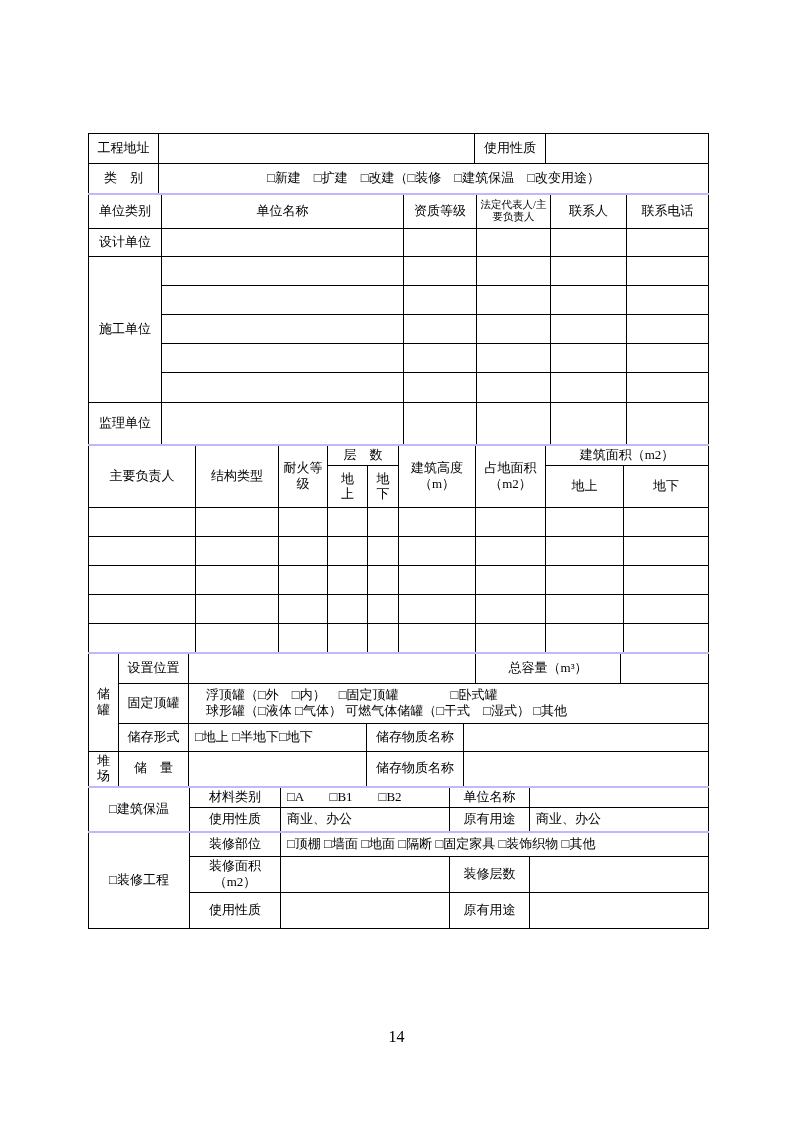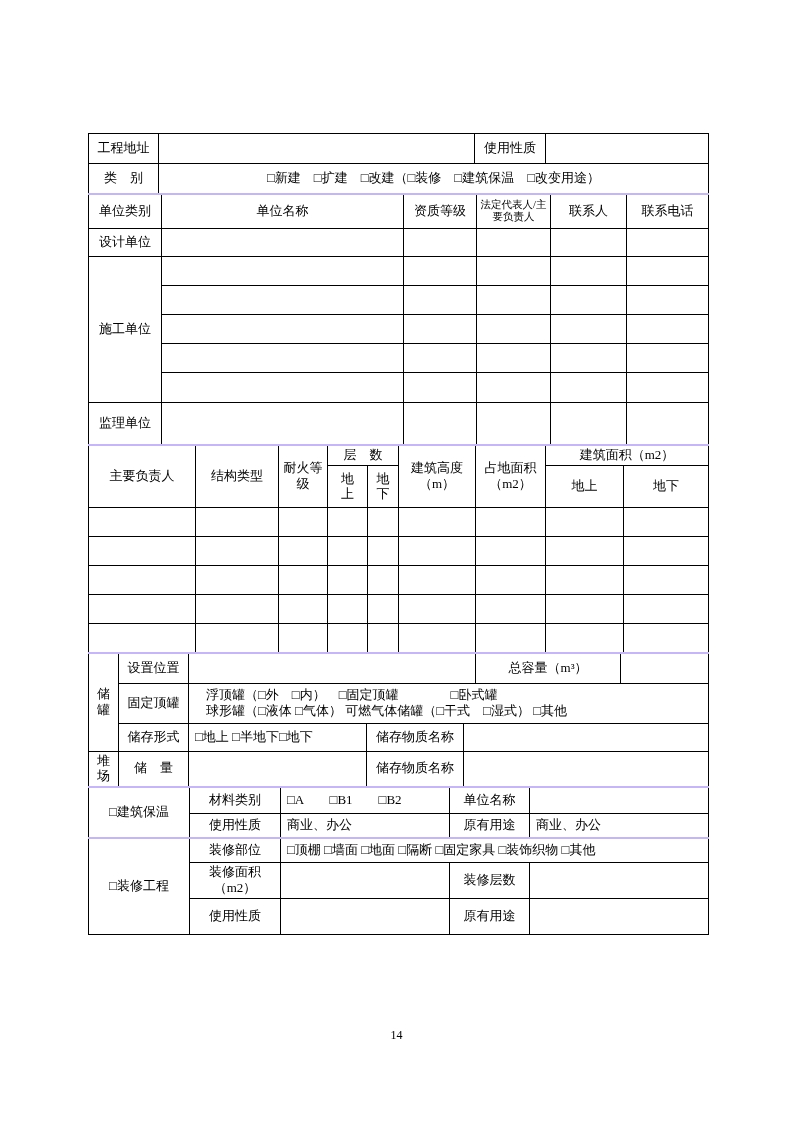--- a/index.html
+++ b/index.html
@@ -16,21 +16,21 @@
     line-height:1.25;
   }
   tr.thick > td{border-top:2px solid #c4b5fd;}
   .left{text-align:left;padding-left:6px;}
   .small{font-size:10.5px;line-height:1.15;padding:1px 1px;}
   .vtext{display:inline-block;width:1em;word-break:break-all;line-height:1.2;}
   .docnum{padding:0 12px;}
   .optline{white-space:nowrap;margin-left:11px;}
   .pageno{
     position:absolute;left:0;right:0;top:1028px;text-align:center;
-    font-size:12px;font-family:"Liberation Serif","DejaVu Serif",serif;
+    font-size:16px;font-family:"Liberation Serif","DejaVu Serif",serif;
   }
 </style>
 </head>
 <body>
 
 <div class="form-wrap">
 
   <table class="sec">
     <colgroup>
       <col style="width:70px">
@@ -257,21 +257,21 @@
 
   <table class="sec">
     <colgroup>
       <col style="width:101px">
         <col style="width:91px">
         <col style="width:169px">
       <col style="width:80px">
         <col style="width:179px">
     </colgroup>
     <tbody>
-        <tr class="thick" style="height:27px">
+        <tr class="thick" style="height:21px">
       <td rowspan="2">□建筑保温</td>
       <td>材料类别</td>
       <td class="left">□A　　□B1　　□B2</td>
       <td>单位名称</td>
       <td></td>
     </tr>
     <tr style="height:24px">
       <td>使用性质</td>
       <td class="left">商业、办公</td>
       <td>原有用途</td>

